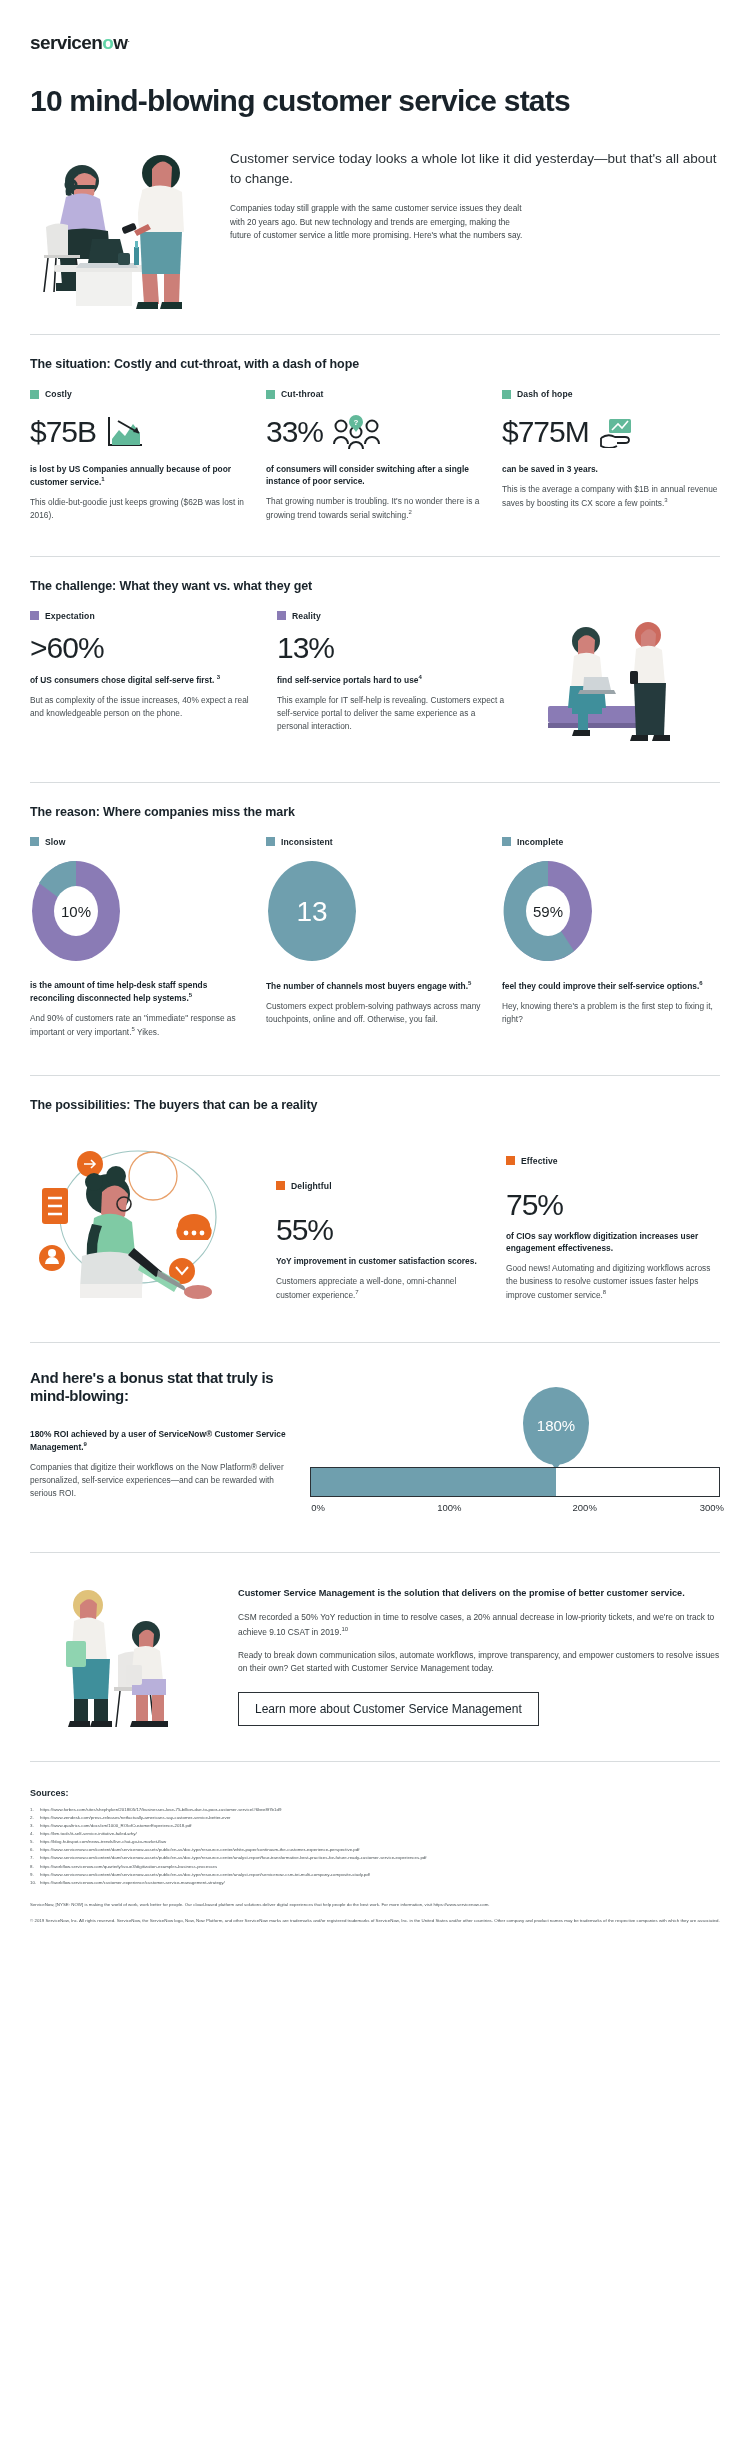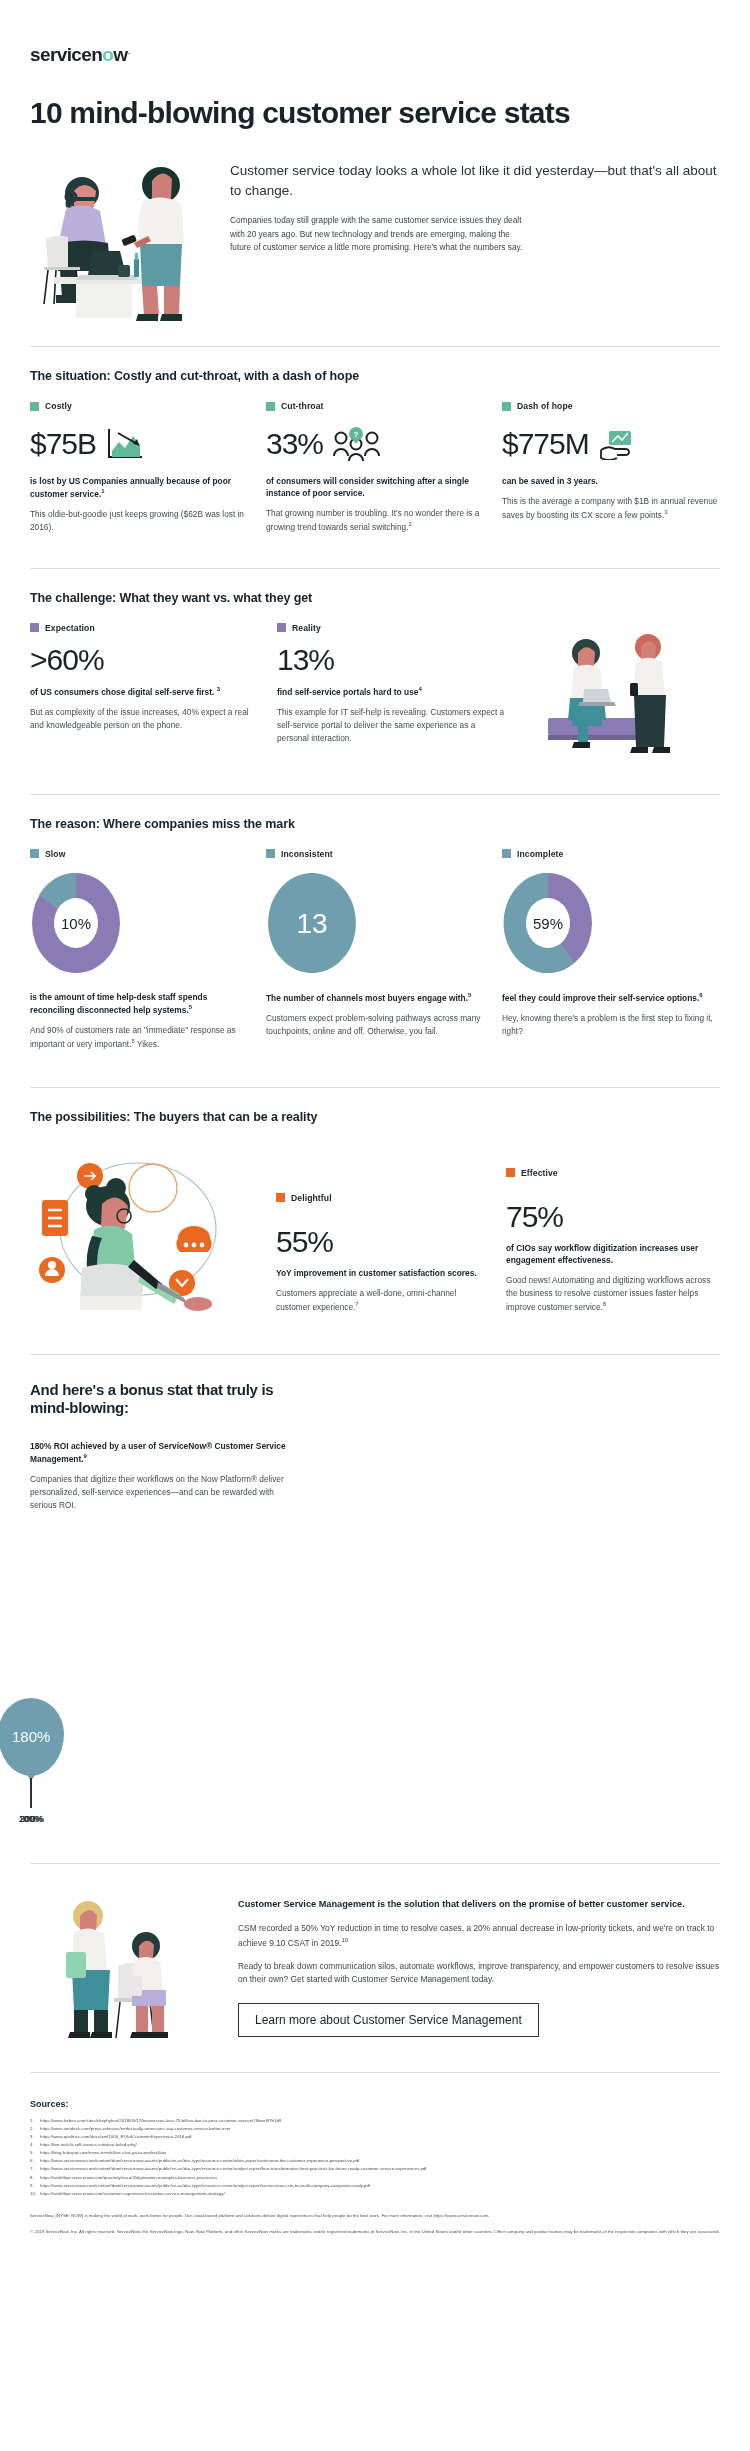--- a/index.html
+++ b/index.html
@@ -3,21 +3,21 @@
 <meta charset="utf-8">
 <style>
   * { box-sizing: border-box; margin: 0; padding: 0; }
   body {
     width: 750px;
     background: #ffffff;
     font-family: "Liberation Sans", sans-serif;
     color: #1c2124;
     -webkit-font-smoothing: antialiased;
   }
-  .page { width: 750px; padding: 16px 0 0 0; position: relative; }
+  .page { width: 750px; padding: 4px 0 0 0; position: relative; }
 
   
   .logo-row { padding: 28px 30px 0 30px; }
   .logo { font-size: 19px; font-weight: 700; letter-spacing: -0.6px; color: #1b2124; }
   .logo .o { color: #62d4a8; }
   .logo .tm { font-size: 9px; vertical-align: super; font-weight: 400;}
 
   
   h1.main-title {
     font-size: 30px; font-weight: 700; letter-spacing: -0.8px;
@@ -61,21 +61,21 @@
   .challenge-art { width: 200px; flex: 0 0 200px; position: relative; height: 135px; }
 
   
   .donut-wrap { margin-top: 4px; margin-bottom: 12px; }
 
   
   .poss-wrap { display: flex; margin: 20px 30px 0 30px; gap: 16px; align-items: flex-end; }
   .poss-art { width: 230px; flex: 0 0 230px; position: relative; height: 170px; }
 
   
-  .bonus-wrap { display: flex; margin: 26px 30px 0 30px; gap: 39px; align-items: flex-start; flex-direction: column; }
+  .bonus-wrap { display: flex; margin: 26px 30px 0 30px; gap: 20px; align-items: flex-start; }
   .bonus-left { width: 260px; flex: 0 0 260px; }
   .bonus-h { font-size: 15px; font-weight: 700; line-height: 1.25; color: #19232a; letter-spacing: -.3px;}
   .bonus-right { flex: 1; padding-top: 6px; }
   .bar-outer {
     height: 30px; border: 1.3px solid #2b3136; background: #ffffff;
     position: relative; width: 100%;
   }
   .bar-fill { height: 100%; background: #6f9fae; }
   .axis { display: flex; position: relative; margin-top: 5px; height: 14px; }
   .axis span { position: absolute; font-size: 9.5px; color: #2b3136; transform: translateX(-50%); }

